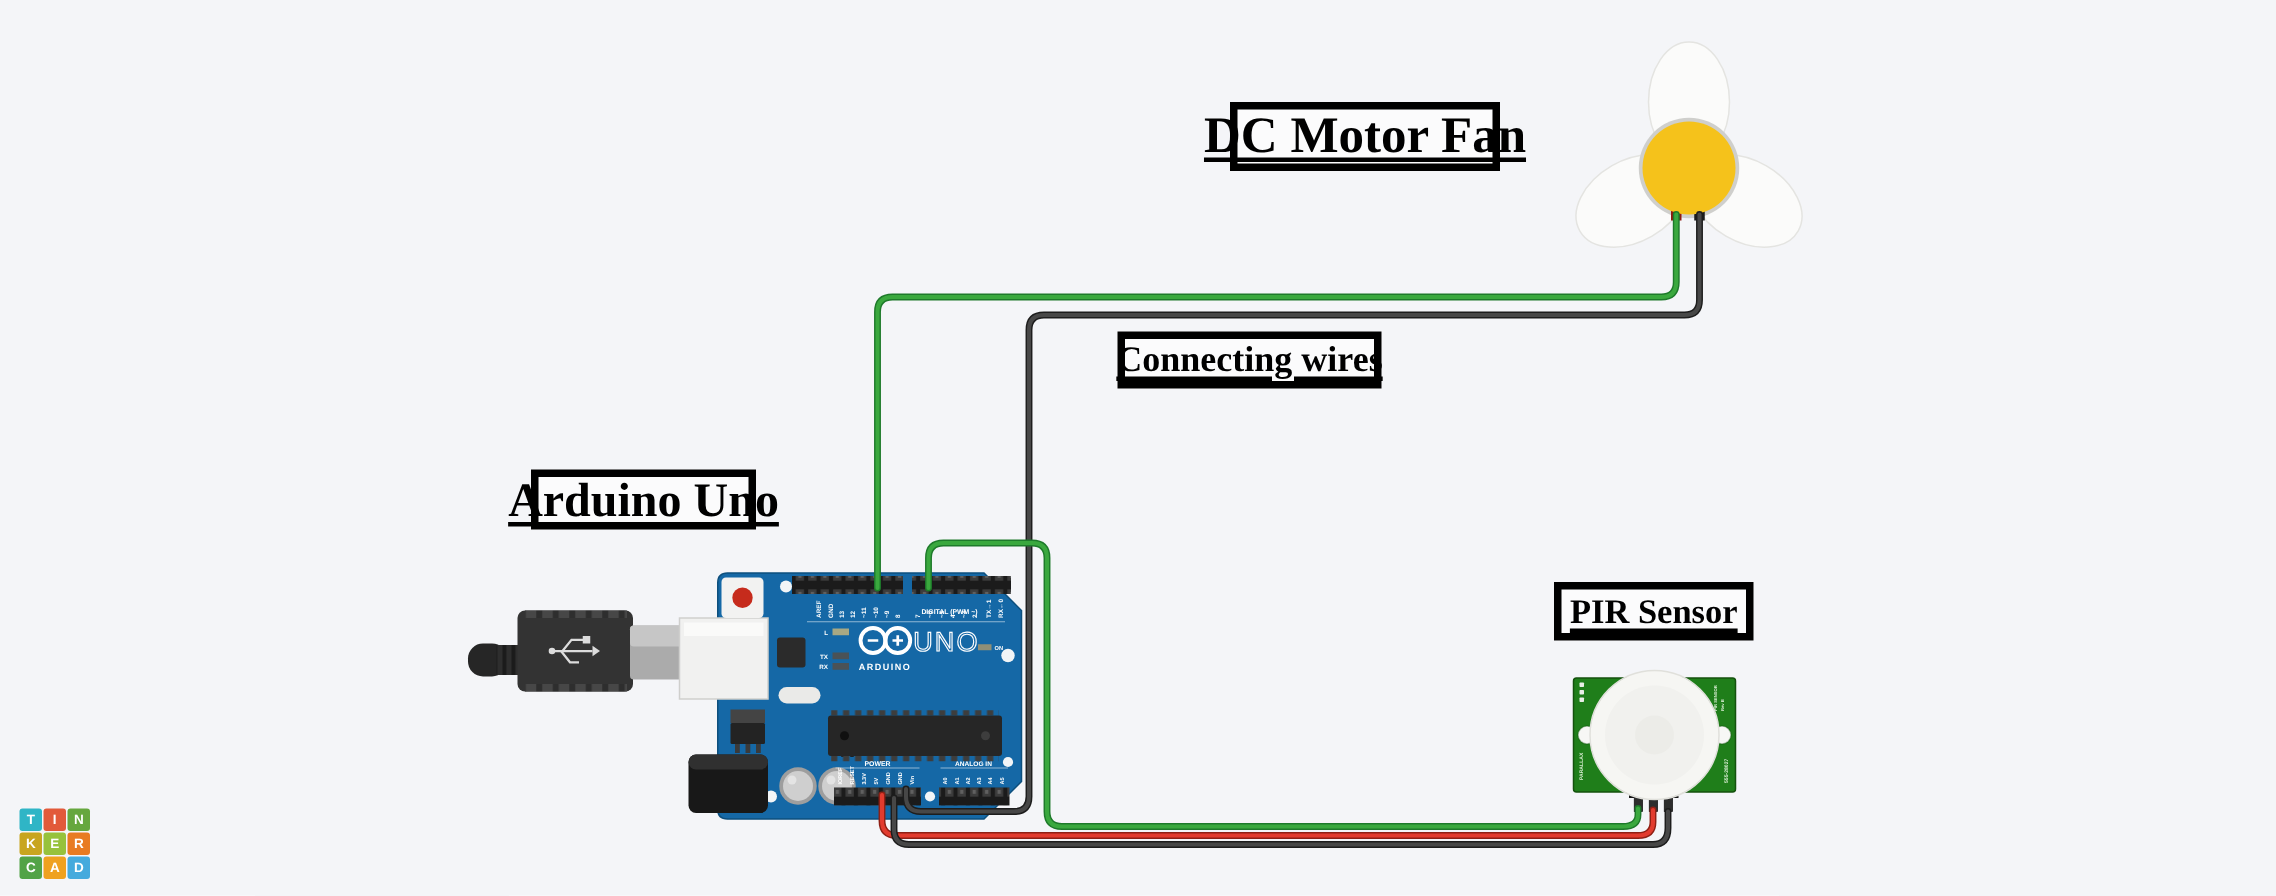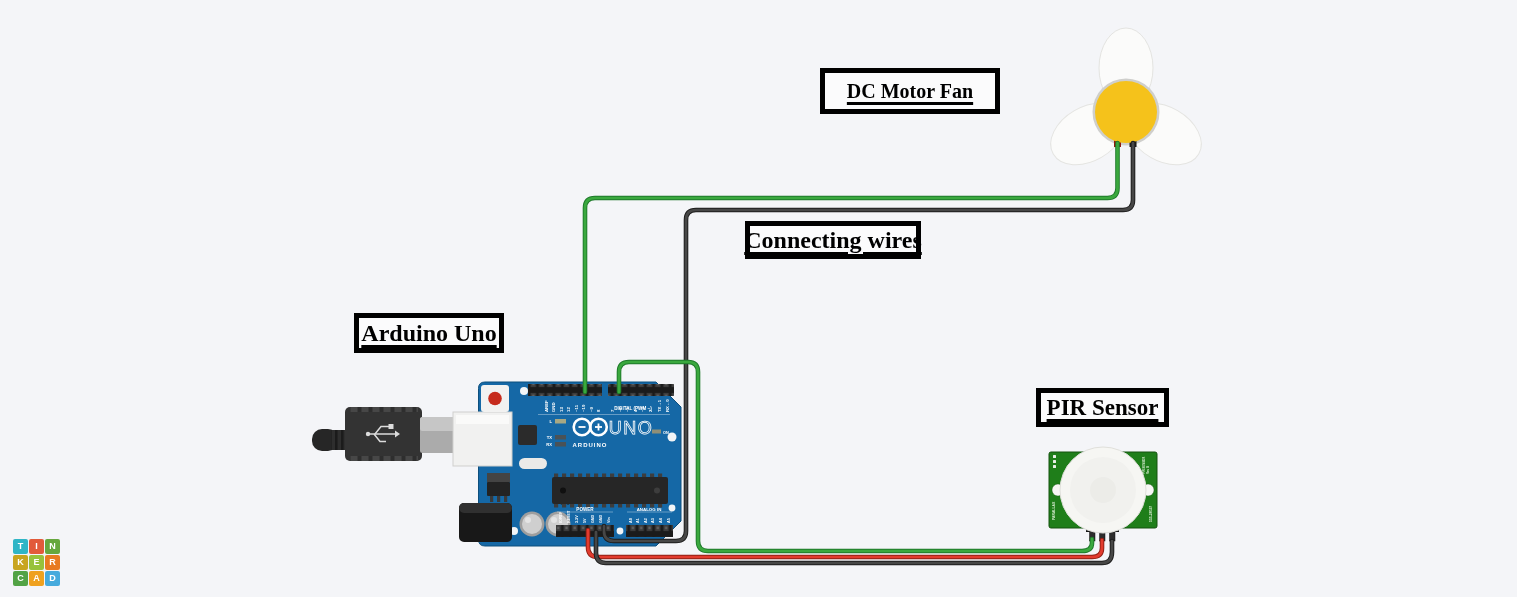--- a/index.html
+++ b/index.html
@@ -240,27 +240,27 @@
       <path class="wo" stroke="#8f2015" d="M588,530 L588,547 Q588,557 598,557 L1092,557 Q1102,557 1102,548 L1102,540"></path>
       <path class="wi" stroke="#e23b2e" d="M588,530 L588,547 Q588,557 598,557 L1092,557 Q1102,557 1102,548 L1102,540"></path>
     </g>
     <g>
       <path class="wo" stroke="#1d1d1d" d="M596,532 L596,553 Q596,563 606,563 L1102,563 Q1112,563 1112,552 L1112,541"></path>
       <path class="wi" stroke="#474747" d="M596,532 L596,553 Q596,563 606,563 L1102,563 Q1112,563 1112,552 L1112,541"></path>
     </g>
   </svg>
 
   <div class="label-box" style="left:820px;top:68px;width:180px;height:46px;">
-    <span style="font-size:20px">DC Motor Fan</span>
+    <span style="font-size:34px">DC Motor Fan</span>
   </div>
   <div class="label-box" style="left:745px;top:221px;width:176px;height:38px;">
     <span style="font-size:24px">Connecting wires</span>
   </div>
   <div class="label-box" style="left:354px;top:313px;width:150px;height:40px;">
-    <span style="font-size:24px">Arduino Uno</span>
+    <span style="font-size:32px">Arduino Uno</span>
   </div>
   <div class="label-box" style="left:1036px;top:388px;width:133px;height:39px;">
     <span style="font-size:23px">PIR Sensor</span>
   </div>
 
   <div id="tinkercad-logo">
       <div class="tk-tile" style="background: rgb(47, 181, 198);">T</div>
       <div class="tk-tile" style="background: rgb(226, 90, 58);">I</div>
       <div class="tk-tile" style="background: rgb(102, 167, 62);">N</div>
       <div class="tk-tile" style="background: rgb(200, 165, 31);">K</div>

